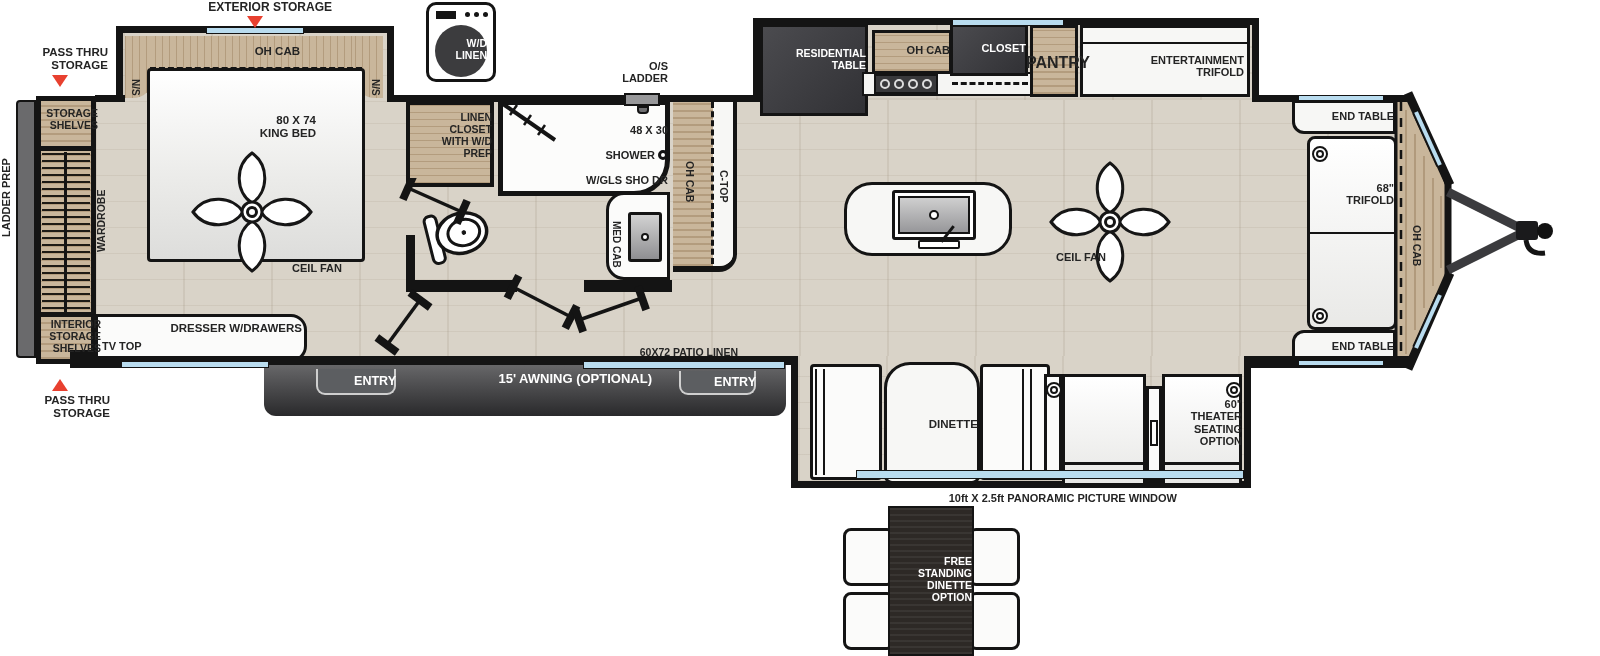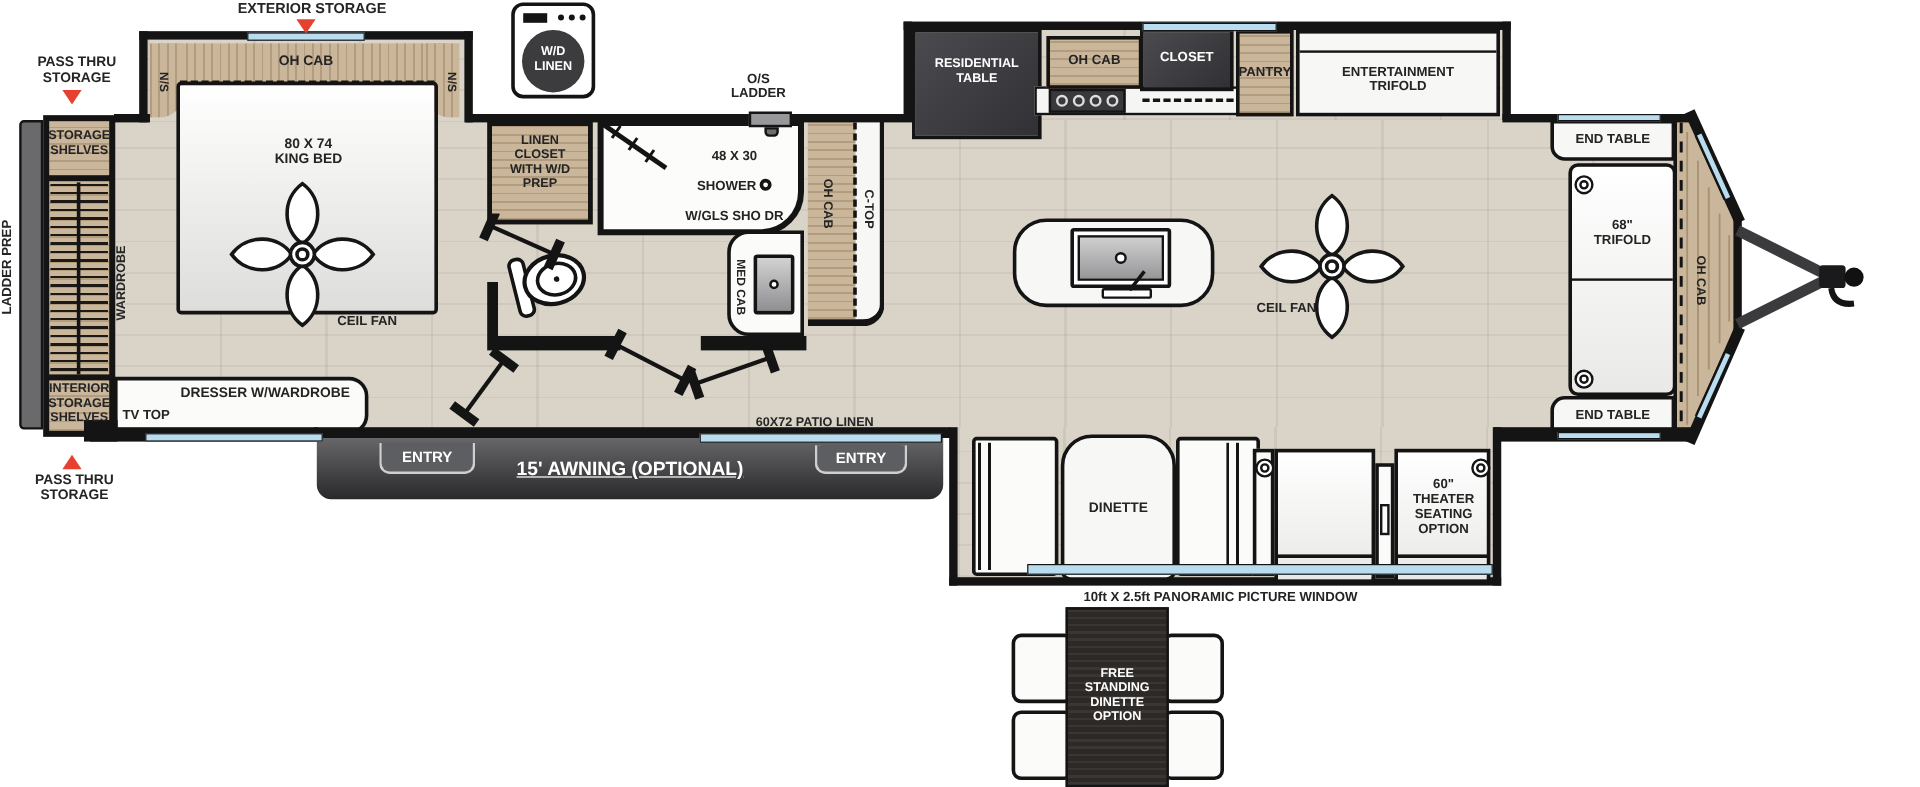--- a/index.html
+++ b/index.html
@@ -1,19 +1,19 @@
 <!DOCTYPE html>
 <html><head>
 <meta charset="utf-8">
 <style>
   html,body{margin:0;padding:0;background:#fff;}
   #plan{position:relative;width:1600px;height:656px;background:#fff;overflow:hidden;
         font-family:"Liberation Sans",sans-serif;}
   .abs{position:absolute;box-sizing:border-box;}
-  .lbl{position:absolute;font-weight:700;color:#242424;text-align:center;
+  .lbl{position:absolute;font-weight:700;color:#242424;text-align:right;
        white-space:pre-line;line-height:1.13;z-index:8;font-size:11px;
        font-family:"Liberation Sans",sans-serif;}
   .w{color:#fff;}
   .vt{writing-mode:vertical-rl;}
   .vtu{writing-mode:vertical-rl;transform:rotate(180deg);}
   .wall{position:absolute;background:#141414;z-index:5;}
   .win{position:absolute;background:#b9dcef;border:1.5px solid #141414;z-index:6;box-sizing:border-box;}
   .floor{background-color:#d9d3c8;background-image:
      repeating-linear-gradient(90deg,rgba(125,108,85,.12) 0 2px,transparent 2px 88px),
      repeating-linear-gradient(0deg,rgba(125,108,85,.10) 0 1.5px,transparent 1.5px 26px);}
@@ -114,36 +114,36 @@
       <path transform="rotate(90)" d="M0,-9 C-16,-19 -18,-46 0,-59 C18,-46 16,-19 0,-9 Z"></path>
       <path transform="rotate(180)" d="M0,-9 C-16,-19 -18,-46 0,-59 C18,-46 16,-19 0,-9 Z"></path>
       <path transform="rotate(270)" d="M0,-9 C-16,-19 -18,-46 0,-59 C18,-46 16,-19 0,-9 Z"></path>
       <circle r="10"></circle>
         <circle r="4.5"></circle>
     </g>
   </svg>
   <div class="lbl" style="left:270px;top:262px;width:72px;font-size:11px;">CEIL FAN</div>
   <div class="lbl vtu" style="left:96px;top:190px;width:16px;height:92px;font-size:10.5px;">WARDROBE</div>
   <div class="wht" style="left:95px;top:314px;width:212px;height:48px;border-radius:0 16px 16px 0;background:#fbfbfa;"></div>
-  <div class="lbl" style="left:140px;top:322px;width:162px;font-size:11.5px;">DRESSER W/WARDROBE</div>
+  <div class="lbl" style="left:140px;top:322px;width:162px;font-size:11.5px;">DRESSER W/DRAWERS</div>
   <div class="lbl" style="left:102px;top:340px;width:50px;font-size:11px;text-align:left;">TV TOP</div>
   <div class="win" style="left:121px;top:361px;width:148px;height:7px;"></div>
 
   <div class="abs woodv" style="left:406px;top:101px;width:88px;height:86px;border:4px solid #141414;z-index:3;"></div>
   <div class="lbl" style="left:408px;top:112px;width:84px;font-size:10.5px;">LINEN
 CLOSET
 WITH W/D
 PREP</div>
 
   <div class="abs" style="left:498px;top:100px;width:172px;height:96px;background:#fcfcfb;border:5px solid #141414;border-bottom-right-radius:36px;z-index:3;"></div>
   <svg class="abs" style="left:497px;top:97px;z-index:4;" width="70" height="55" viewBox="0 0 70 55">
     <line x1="6" y1="7" x2="58" y2="43" stroke="#141414" stroke-width="4"></line>
     <path d="M20,8 l-7,10 M34,18 l-7,10 M48,28 l-7,10" stroke="#141414" stroke-width="2.5" fill="none"></path>
   </svg>
-  <div class="lbl" style="left:556px;top:112px;width:112px;text-align:center;font-size:11px;">
+  <div class="lbl" style="left:556px;top:112px;width:112px;text-align:right;font-size:11px;">
     <span>48 X 30</span><br>
     <span>SHOWER</span><span class="drain"></span><br>
     <span>W/GLS SHO DR</span>
   </div>
 
   <svg class="abs" style="left:418px;top:202px;z-index:4;" width="82" height="64" viewBox="0 0 82 64">
     <g transform="rotate(-14 40 32)" fill="#fff" stroke="#141414">
       <rect x="10" y="8" width="12" height="48" rx="5" stroke-width="3"></rect>
       <ellipse cx="44" cy="32" rx="25" ry="20" stroke-width="3.5"></ellipse>
       <ellipse cx="46" cy="32" rx="16" ry="13" stroke-width="3"></ellipse>
@@ -196,21 +196,21 @@
   <div class="burner" style="left:880px;top:79px;"></div>
   <div class="burner" style="left:894px;top:79px;"></div>
   <div class="burner" style="left:908px;top:79px;"></div>
   <div class="burner" style="left:922px;top:79px;"></div>
 
   <div class="dark" style="left:950px;top:24px;width:78px;height:52px;"></div>
   <div class="lbl w" style="left:952px;top:42px;width:74px;font-size:11px;">CLOSET</div>
   <div class="dash-h" style="left:952px;top:82px;width:76px;"></div>
 
   <div class="abs woodv" style="left:1030px;top:25px;width:48px;height:72px;border:3px solid #141414;z-index:4;"></div>
-  <div class="lbl" style="left:1026px;top:54px;width:56px;font-size:11px;">PANTRY</div>
+  <div class="lbl" style="left:1026px;top:54px;width:56px;font-size:16px;">PANTRY</div>
 
   <div class="mar" style="left:1080px;top:25px;width:170px;height:72px;z-index:4;"></div>
   <div class="hline" style="left:1083px;top:42px;width:164px;height:2px;z-index:5;"></div>
   <div class="lbl" style="left:1086px;top:54px;width:158px;font-size:11px;">ENTERTAINMENT
 TRIFOLD</div>
 
   <div class="mar" style="left:844px;top:182px;width:168px;height:74px;border-radius:28px;border-width:3.5px;z-index:3;"></div>
   <div class="abs" style="left:892px;top:190px;width:84px;height:50px;background:#fff;border:3px solid #141414;border-radius:3px;z-index:4;"></div>
   <div class="abs" style="left:898px;top:196px;width:72px;height:38px;background:linear-gradient(180deg,#cfcfcf,#97979a);border:2px solid #141414;z-index:5;"></div>
   <div class="abs" style="left:929px;top:210px;width:10px;height:10px;background:#fff;border:2px solid #141414;border-radius:50%;z-index:6;"></div>
@@ -223,21 +223,21 @@
       <path transform="rotate(90)" d="M0,-9 C-16,-19 -18,-46 0,-59 C18,-46 16,-19 0,-9 Z"></path>
       <path transform="rotate(180)" d="M0,-9 C-16,-19 -18,-46 0,-59 C18,-46 16,-19 0,-9 Z"></path>
       <path transform="rotate(270)" d="M0,-9 C-16,-19 -18,-46 0,-59 C18,-46 16,-19 0,-9 Z"></path>
       <circle r="10"></circle>
         <circle r="4.5"></circle>
     </g>
   </svg>
   <div class="lbl" style="left:1038px;top:251px;width:68px;font-size:11px;">CEIL FAN</div>
 
   <div class="abs" style="left:264px;top:364px;width:522px;height:52px;background:linear-gradient(180deg,#68686a,#29292b);border-radius:0 0 12px 12px;z-index:3;"></div>
-  <div class="lbl w" style="left:398px;top:383px;width:254px;font-size:16px;text-decoration:underline;">15' AWNING (OPTIONAL)</div>
+  <div class="lbl w" style="left:398px;top:372px;width:254px;font-size:13px;">15' AWNING (OPTIONAL)</div>
   <div class="win" style="left:583px;top:361px;width:202px;height:8px;"></div>
   <div class="lbl" style="left:620px;top:347px;width:118px;font-size:10.5px;">60X72 PATIO LINEN</div>
   <div class="abs" style="left:316px;top:369px;width:80px;height:26px;background:#5c5e61;border:2px solid #cfcfcf;border-top:none;border-radius:0 0 9px 9px;z-index:7;"></div>
   <div class="lbl w" style="left:316px;top:374px;width:80px;font-size:12.5px;">ENTRY</div>
   <div class="abs" style="left:679px;top:371px;width:77px;height:24px;background:#5c5e61;border:2px solid #cfcfcf;border-top:none;border-radius:0 0 9px 9px;z-index:7;"></div>
   <div class="lbl w" style="left:679px;top:375px;width:77px;font-size:12.5px;">ENTRY</div>
 
   <div class="slide floor" style="left:791px;top:356px;width:460px;height:132px;border-top:none;"></div>
   <div class="wht" style="left:810px;top:364px;width:72px;height:116px;background:#fbfbfa;border-radius:4px;"></div>
   <div class="abs" style="left:815px;top:369px;width:15px;height:106px;background:repeating-linear-gradient(90deg,#141414 0 2.5px,rgba(0,0,0,0) 2.5px 8px);z-index:4;"></div>

